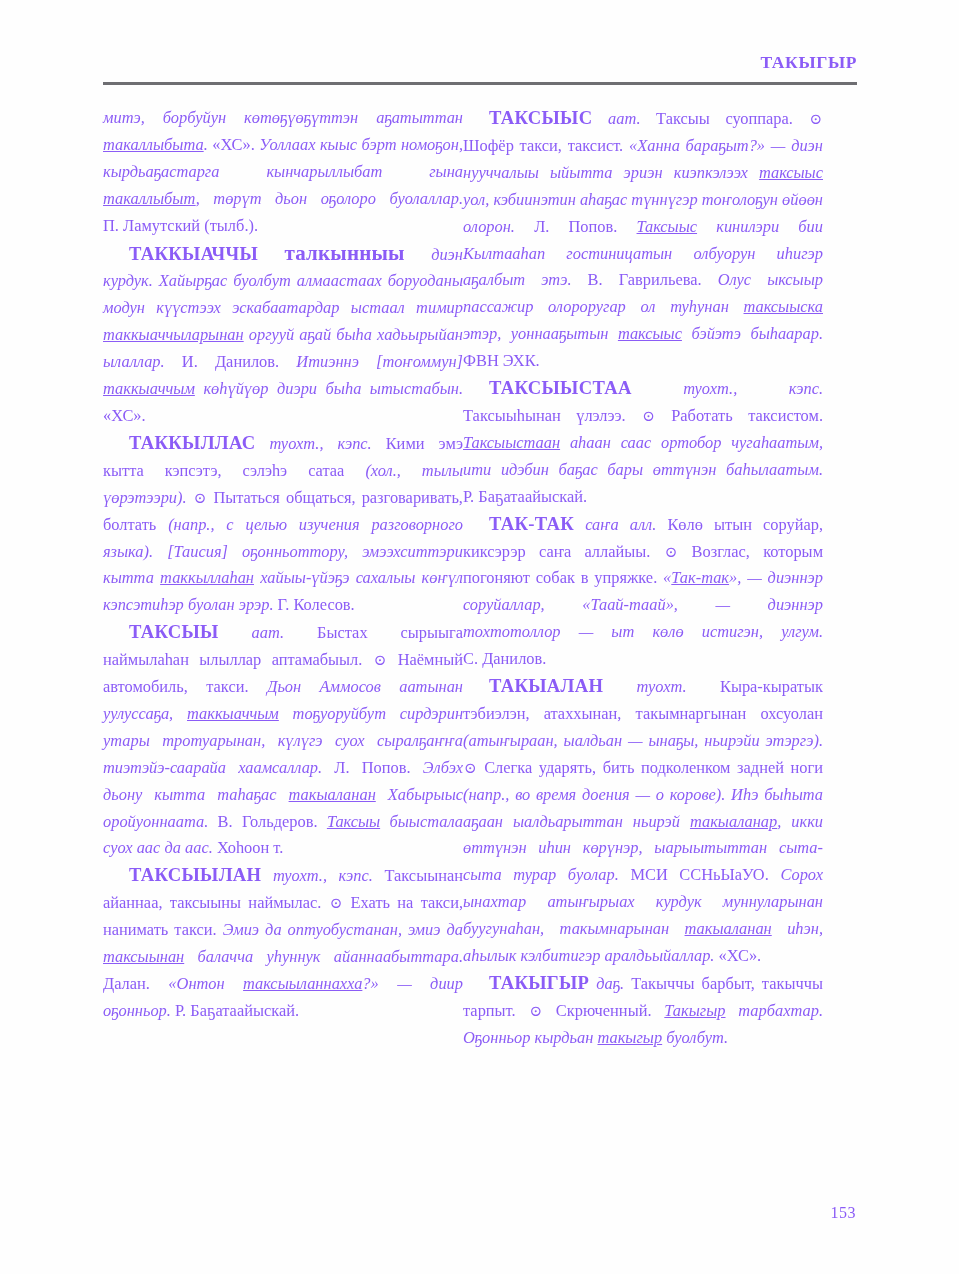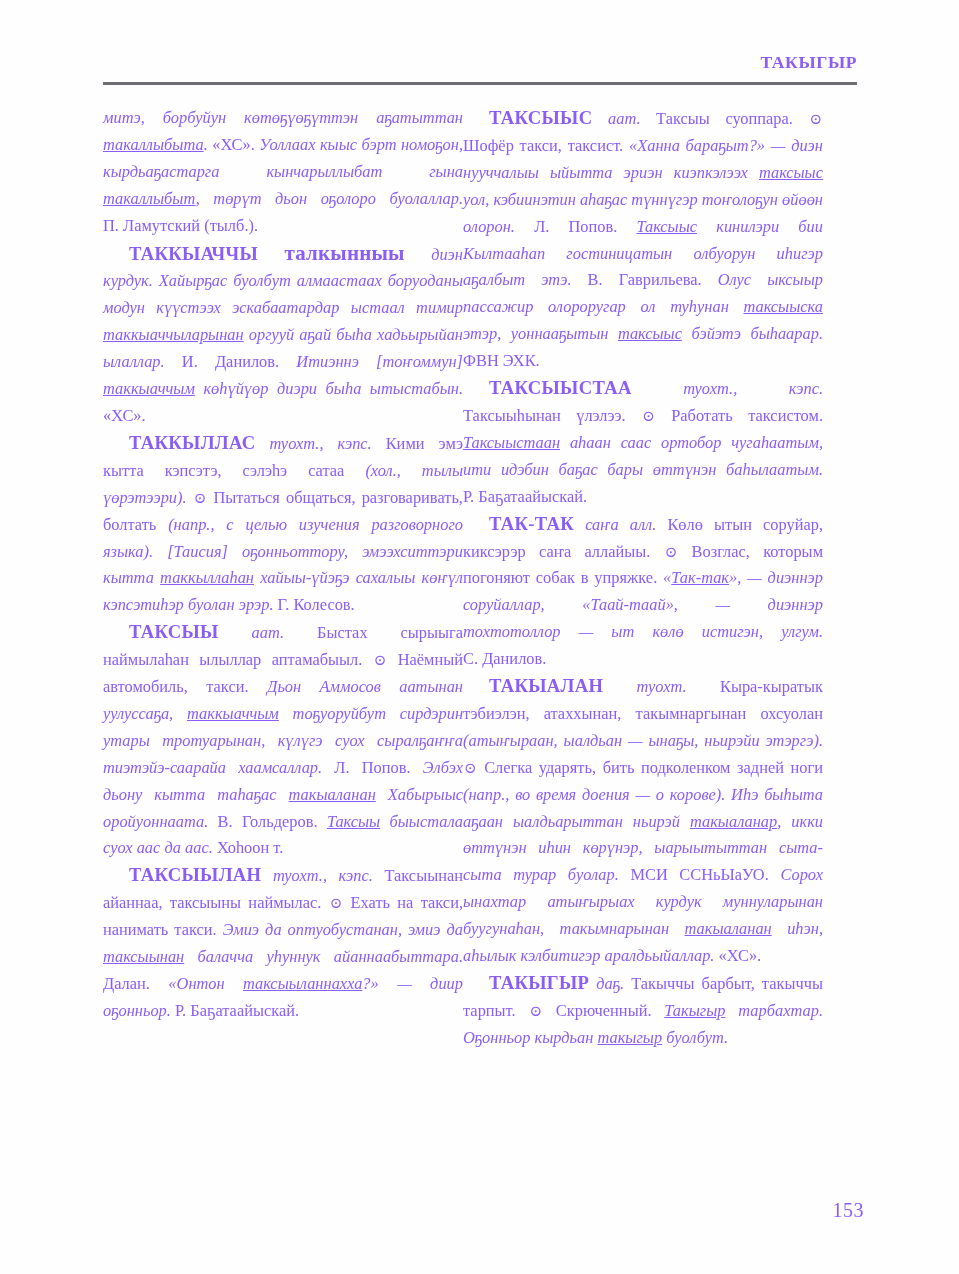--- a/index.html
+++ b/index.html
@@ -84,23 +84,23 @@
   .ro { font-style: normal; }
   .bullet {
     font-style: normal;
     font-size: 15px;
     padding: 0 1px;
   }
 
   
   .folio {
     position: absolute;
-    right: 95px;
+    right: 103px;
     bottom: 52px;
-    font-size: 20px;
+    font-size: 16px;
     letter-spacing: .5px;
   }
 </style>
 </head>
 <body>
 
 <div class="page">
 
   <div class="runhead">
     <div class="runhead-title">ТАКЫГЫР</div>

